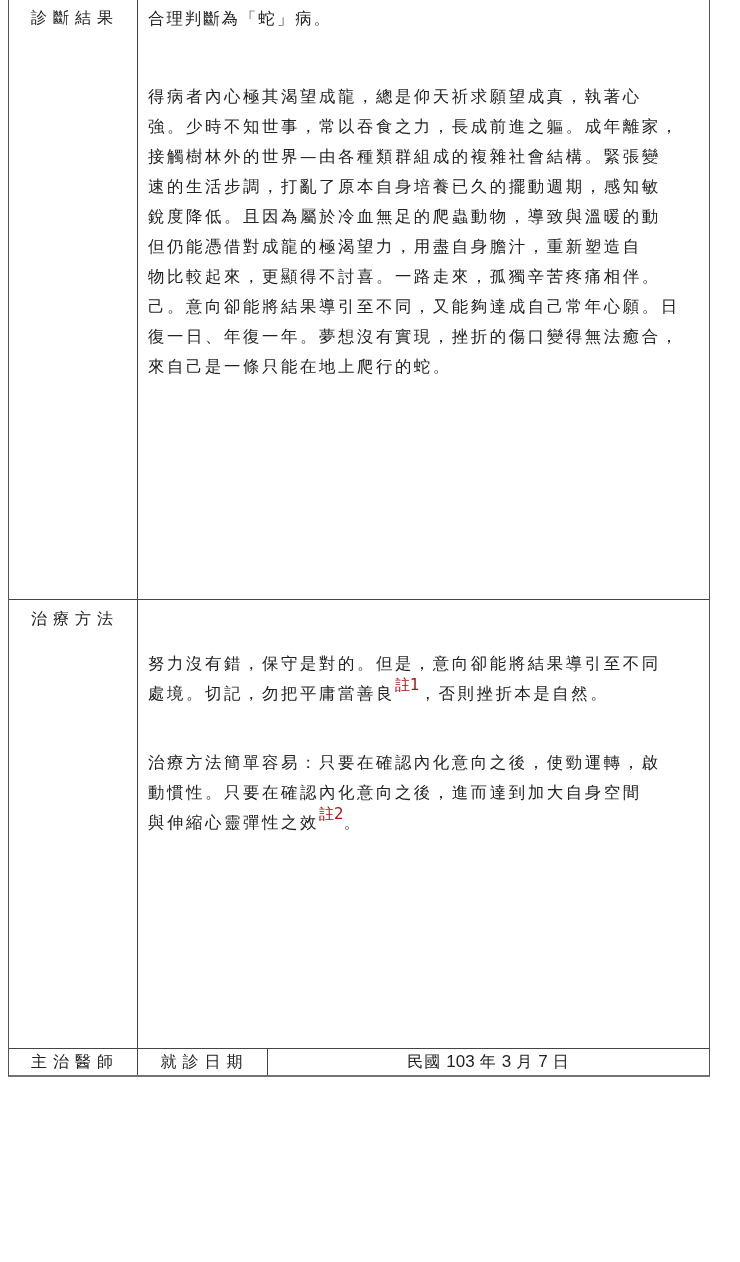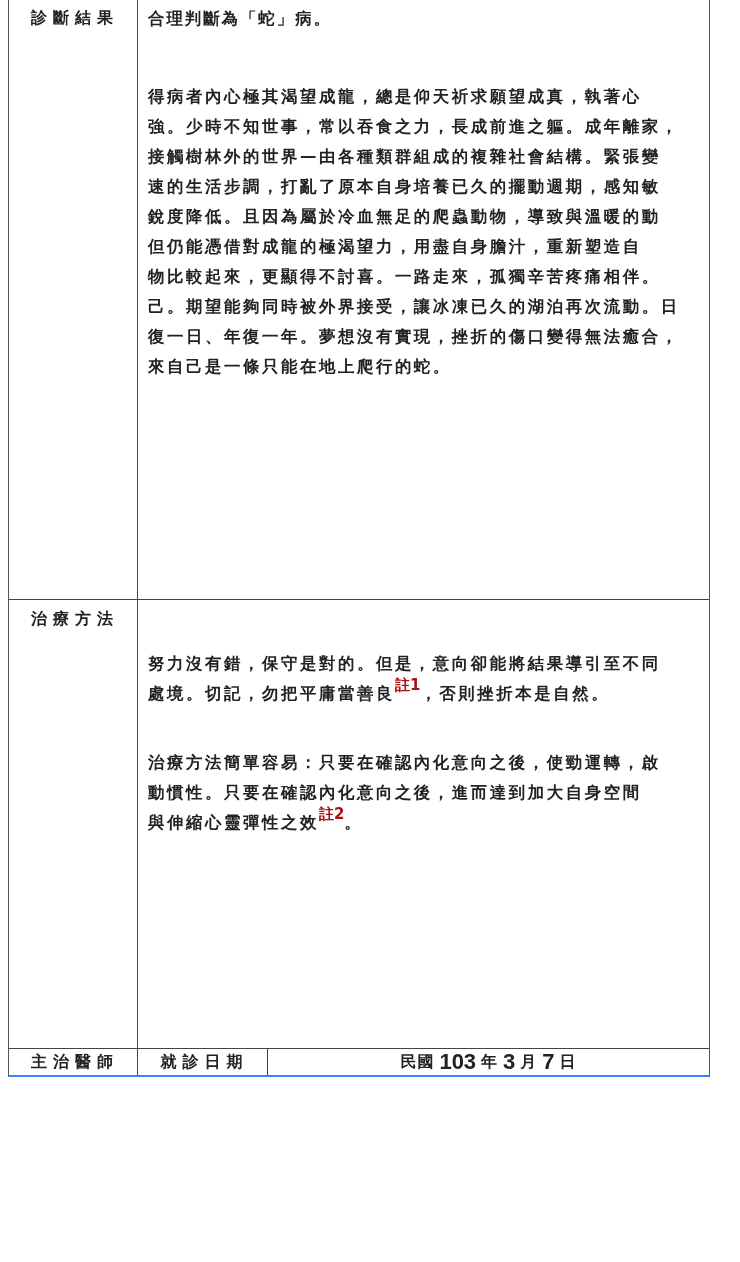--- a/index.html
+++ b/index.html
@@ -20,23 +20,22 @@
       left: 0; top: 0;
       width: 740px; height: 1262px;
     }
     .tbl {
       position: absolute;
       left: 8px;
       top: -1px;
       width: 702px;
       border-left: 1px solid #555;
       border-right: 1.5px solid #555;
-      border-bottom: 2px solid #3b82f6;
+      border-bottom: 2px solid #737373;
       box-sizing: border-box;
-      font-weight: bold;
     }
     .row {
       position: relative;
       display: flex;
       border-top: 1px solid #444;
       box-sizing: border-box;
     }
     .row.first { border-top: none; }
     .label-cell {
       width: 129px;
@@ -97,21 +96,21 @@
       display: inline-block;
       width: 16px;
       height: 13px;
       background: #cfcfcf;
       filter: blur(1.2px);
     }
     .redacted span:nth-child(2) { background: #bdbdbd; }
     .redacted span:nth-child(4) { background: #c4c4c4; }
     .date-num {
       font-family: "Liberation Sans", "DejaVu Sans", sans-serif;
-      font-size: 22px;
+      font-size: 17px;
       margin: 0 5px;
     }
     .date-text { letter-spacing: 1px; }
   </style>
 </head>
 <body>
 
 <div class="page">
   <div class="tbl">
 
@@ -120,21 +119,21 @@
       <div class="content-cell">
         <div class="first-line">合理判斷為「蛇」病。</div>
         <div class="para-gap" style="height:52px"></div>
         <span class="line">得病者內心極其渴望成龍，總是仰天祈求願望成真，執著心</span>
         <span class="line">強。少時不知世事，常以吞食之力，長成前進之軀。成年離家，</span>
         <span class="line">接觸樹林外的世界—由各種類群組成的複雜社會結構。緊張變</span>
         <span class="line">速的生活步調，打亂了原本自身培養已久的擺動週期，感知敏</span>
         <span class="line">銳度降低。且因為屬於冷血無足的爬蟲動物，導致與溫暖的動</span>
         <span class="line">但仍能憑借對成龍的極渴望力，用盡自身膽汁，重新塑造自</span>
         <span class="line">物比較起來，更顯得不討喜。一路走來，孤獨辛苦疼痛相伴。</span>
-        <span class="line">己。期望能夠同時被外界接受，讓冰凍已久的湖泊再次流動。日</span>
+        <span class="line">己。意向卻能將結果導引至不同，又能夠達成自己常年心願。日</span>
         <span class="line">復一日、年復一年。夢想沒有實現，挫折的傷口變得無法癒合，</span>
         <span class="line">來自己是一條只能在地上爬行的蛇。</span>
       </div>
     </div>
 
     <div class="row row2">
       <div class="label-cell">治療方法</div>
       <div class="content-cell">
         <div class="para-gap" style="height:40px"></div>
         <span class="line">努力沒有錯，保守是對的。但是，意向卻能將結果導引至不同</span>

